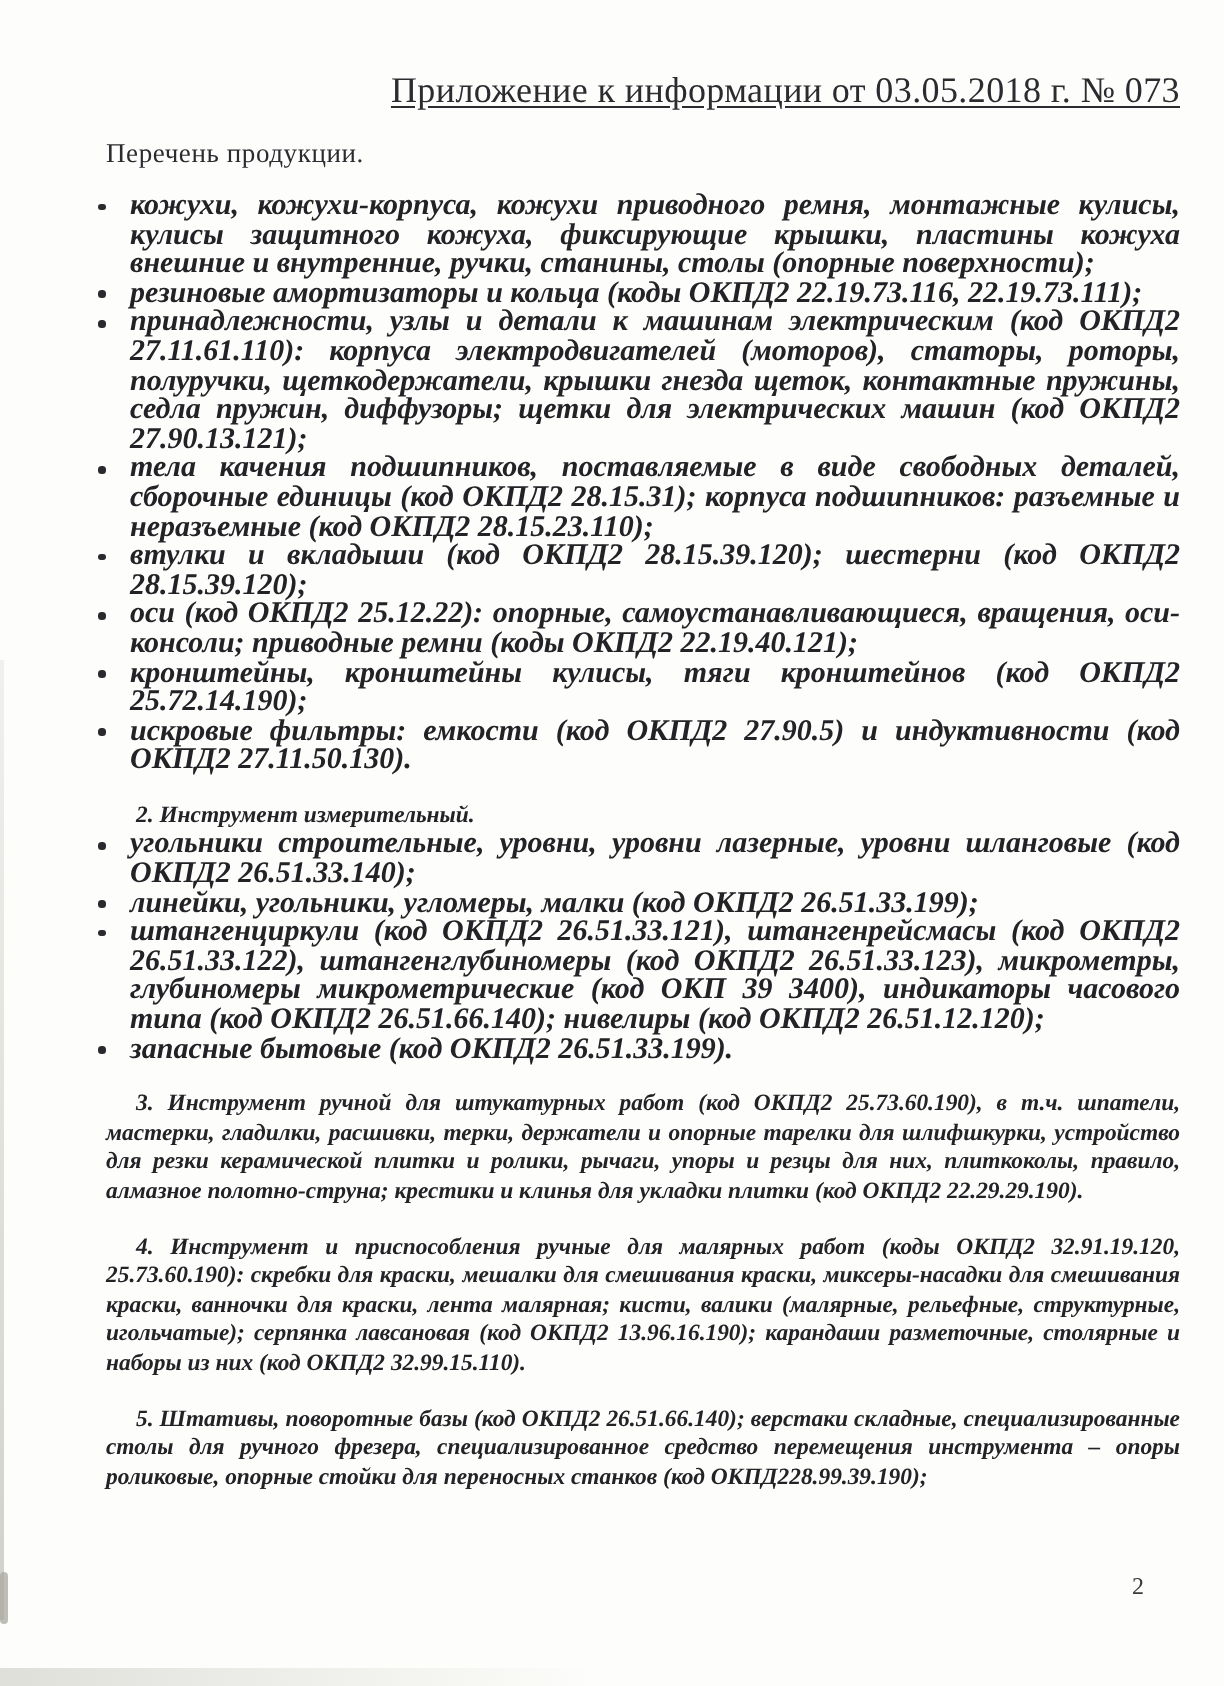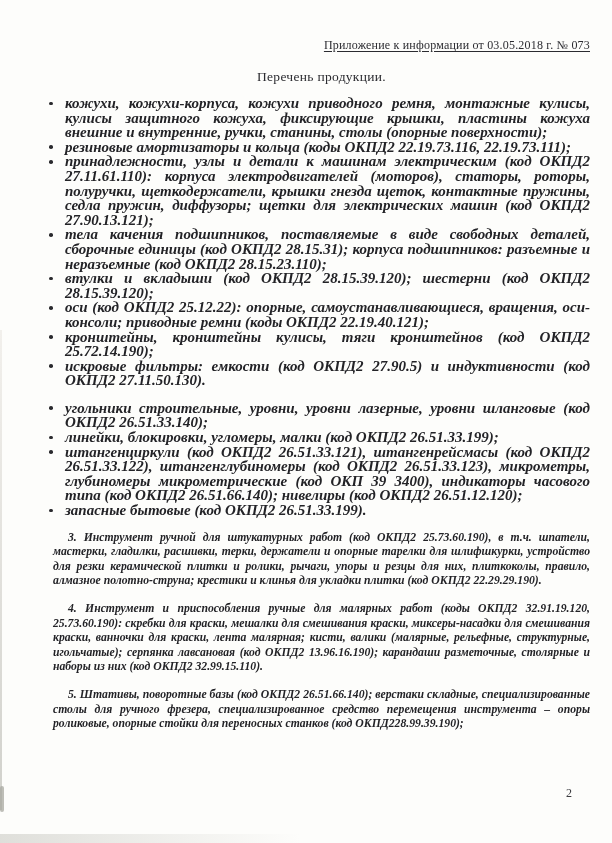--- a/index.html
+++ b/index.html
@@ -11,30 +11,29 @@
   .page {
     position: relative;
     width: 612px; height: 843px;
     background: #fdfdfb;
     padding: 38px 22px 0 53px;
     overflow: hidden;
     color: #232327;
   }
   .header-ref {
     text-align: right;
-    font-size: 12px;
+    font-size: 18px;
     line-height: 15px;
     text-decoration: underline;
     text-underline-offset: 2px;
     color: #2b2b30;
     letter-spacing: 0.2px;
   }
   .doc-title {
     margin-top: 15px;
-    text-align: center;
     font-size: 13.5px;
     line-height: 17px;
     color: #2b2b30;
     letter-spacing: 0.3px;
   }
   .sections { margin-top: 11px; }
   .section { margin-top: 13px; }
   .section:first-child { margin-top: 0; }
   .sec-heading {
     font-style: italic;
@@ -108,23 +107,24 @@
           <li class="bullet">резиновые амортизаторы и кольца (коды ОКПД2 22.19.73.116, 22.19.73.111);</li>
           <li class="bullet">принадлежности, узлы и детали к машинам электрическим (код ОКПД2 27.11.61.110): корпуса электродвигателей (моторов), статоры, роторы, полуручки, щеткодержатели, крышки гнезда щеток, контактные пружины, седла пружин, диффузоры; щетки для электрических машин (код ОКПД2 27.90.13.121);</li>
           <li class="bullet">тела качения подшипников, поставляемые в виде свободных деталей, сборочные единицы (код ОКПД2 28.15.31); корпуса подшипников: разъемные и неразъемные (код ОКПД2 28.15.23.110);</li>
           <li class="bullet">втулки и вкладыши (код ОКПД2 28.15.39.120); шестерни (код ОКПД2 28.15.39.120);</li>
           <li class="bullet">оси (код ОКПД2 25.12.22): опорные, самоустанавливающиеся, вращения, оси-консоли; приводные ремни (коды ОКПД2 22.19.40.121);</li>
           <li class="bullet">кронштейны, кронштейны кулисы, тяги кронштейнов (код ОКПД2 25.72.14.190);</li>
           <li class="bullet">искровые фильтры: емкости (код ОКПД2 27.90.5) и индуктивности (код ОКПД2 27.11.50.130).</li>
         </ul>
       </div>
       <div class="section">
+        <div class="sec-heading">2. Инструмент измерительный.</div>
         <ul class="bullets">
           <li class="bullet">угольники строительные, уровни, уровни лазерные, уровни шланговые (код ОКПД2 26.51.33.140);</li>
-          <li class="bullet">линейки, блокировки, угломеры, малки (код ОКПД2 26.51.33.199);</li>
+          <li class="bullet">линейки, угольники, угломеры, малки (код ОКПД2 26.51.33.199);</li>
           <li class="bullet">штангенциркули (код ОКПД2 26.51.33.121), штангенрейсмасы (код ОКПД2 26.51.33.122), штангенглубиномеры (код ОКПД2 26.51.33.123), микрометры, глубиномеры микрометрические (код ОКП 39 3400), индикаторы часового типа (код ОКПД2 26.51.66.140); нивелиры (код ОКПД2 26.51.12.120);</li>
           <li class="bullet">запасные бытовые (код ОКПД2 26.51.33.199).</li>
         </ul>
       </div>
       <div class="section">
         <div class="sec-heading">3. Инструмент ручной для штукатурных работ (код ОКПД2 25.73.60.190), в т.ч. шпатели, мастерки, гладилки, расшивки, терки, держатели и опорные тарелки для шлифшкурки, устройство для резки керамической плитки и ролики, рычаги, упоры и резцы для них, плиткоколы, правило, алмазное полотно-струна; крестики и клинья для укладки плитки (код ОКПД2 22.29.29.190).</div>
       </div>
       <div class="section">
         <div class="sec-heading">4. Инструмент и приспособления ручные для малярных работ (коды ОКПД2 32.91.19.120, 25.73.60.190): скребки для краски, мешалки для смешивания краски, миксеры-насадки для смешивания краски, ванночки для краски, лента малярная; кисти, валики (малярные, рельефные, структурные, игольчатые); серпянка лавсановая (код ОКПД2 13.96.16.190); карандаши разметочные, столярные и наборы из них (код ОКПД2 32.99.15.110).</div>
       </div>

